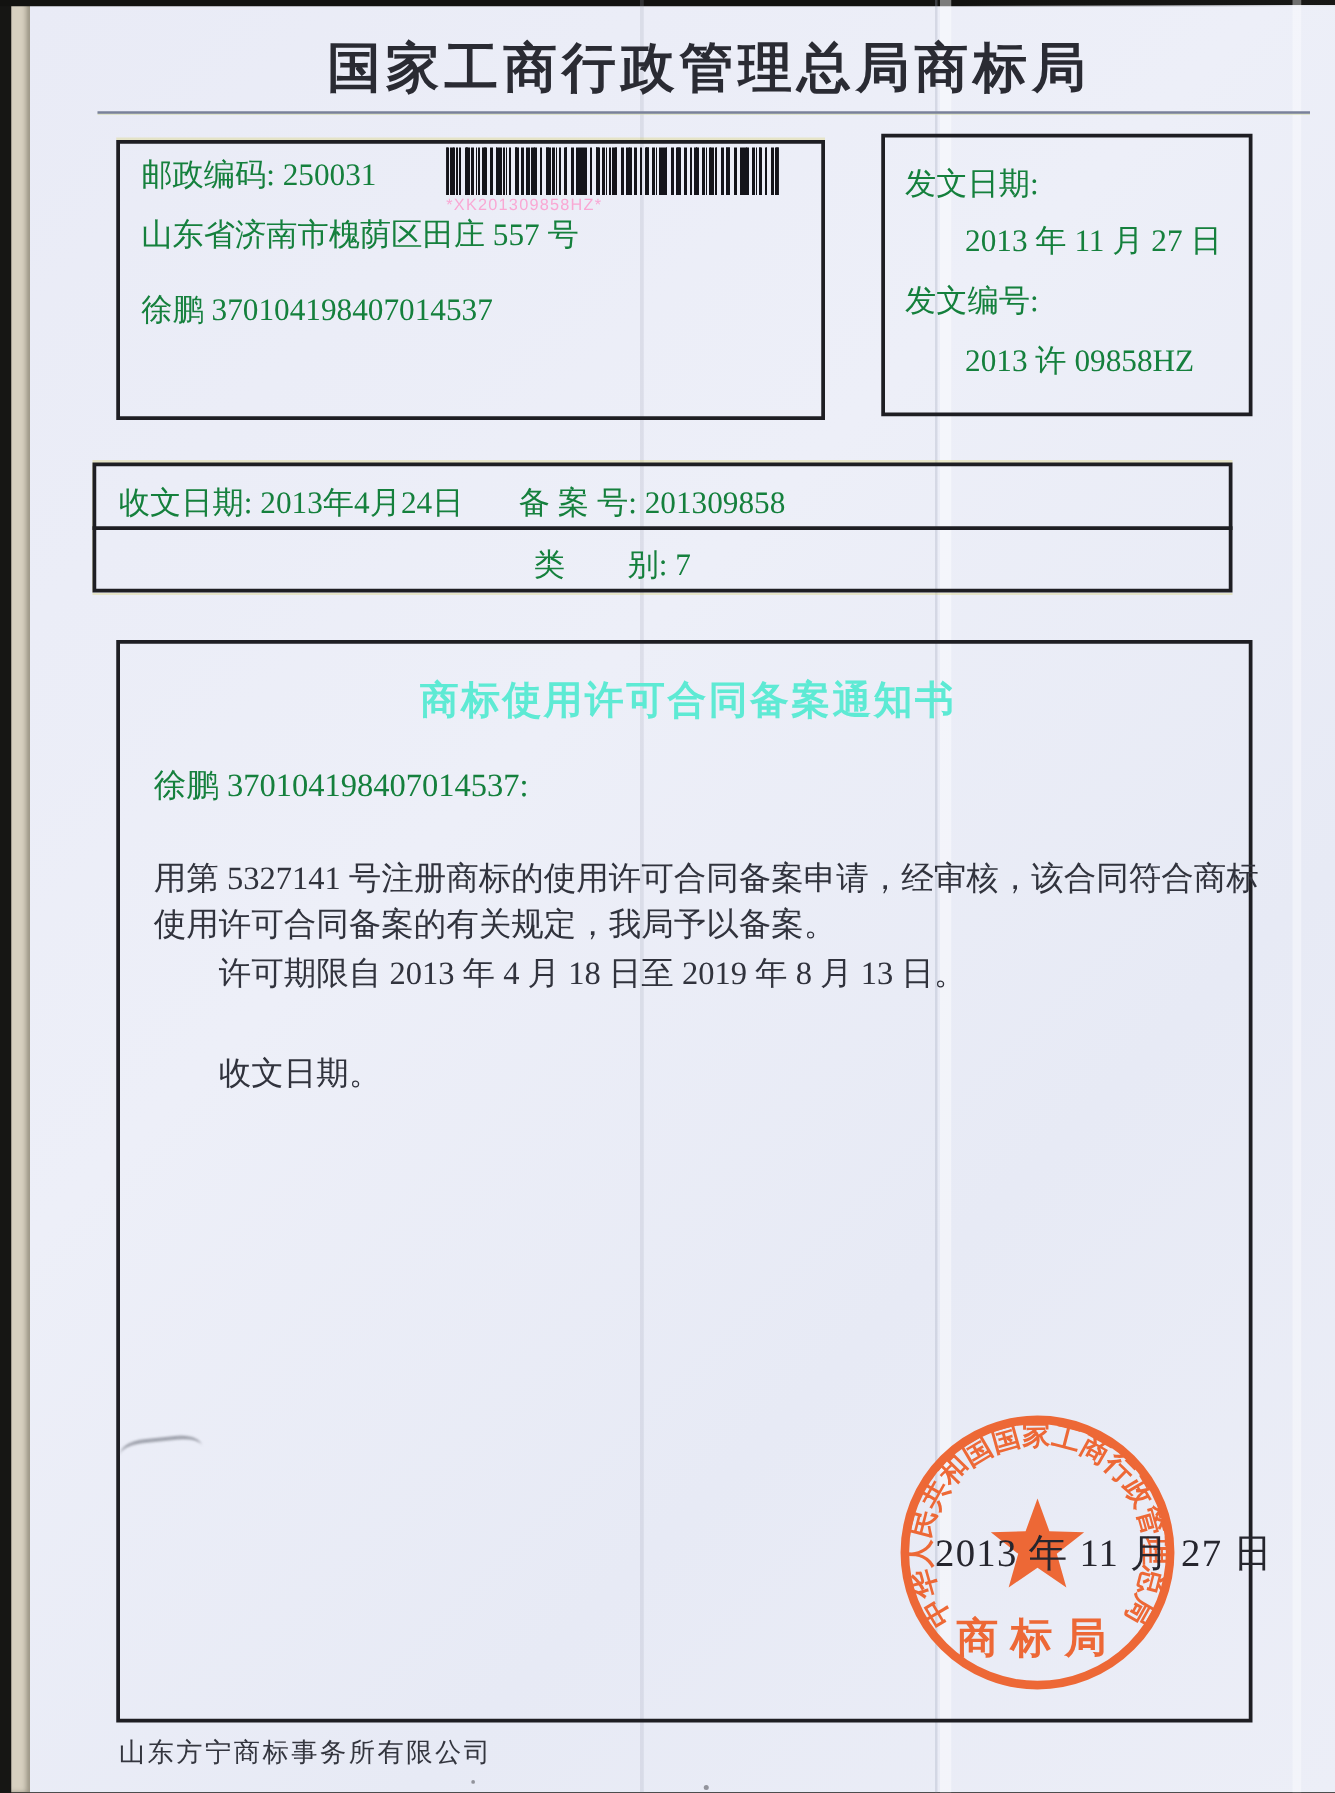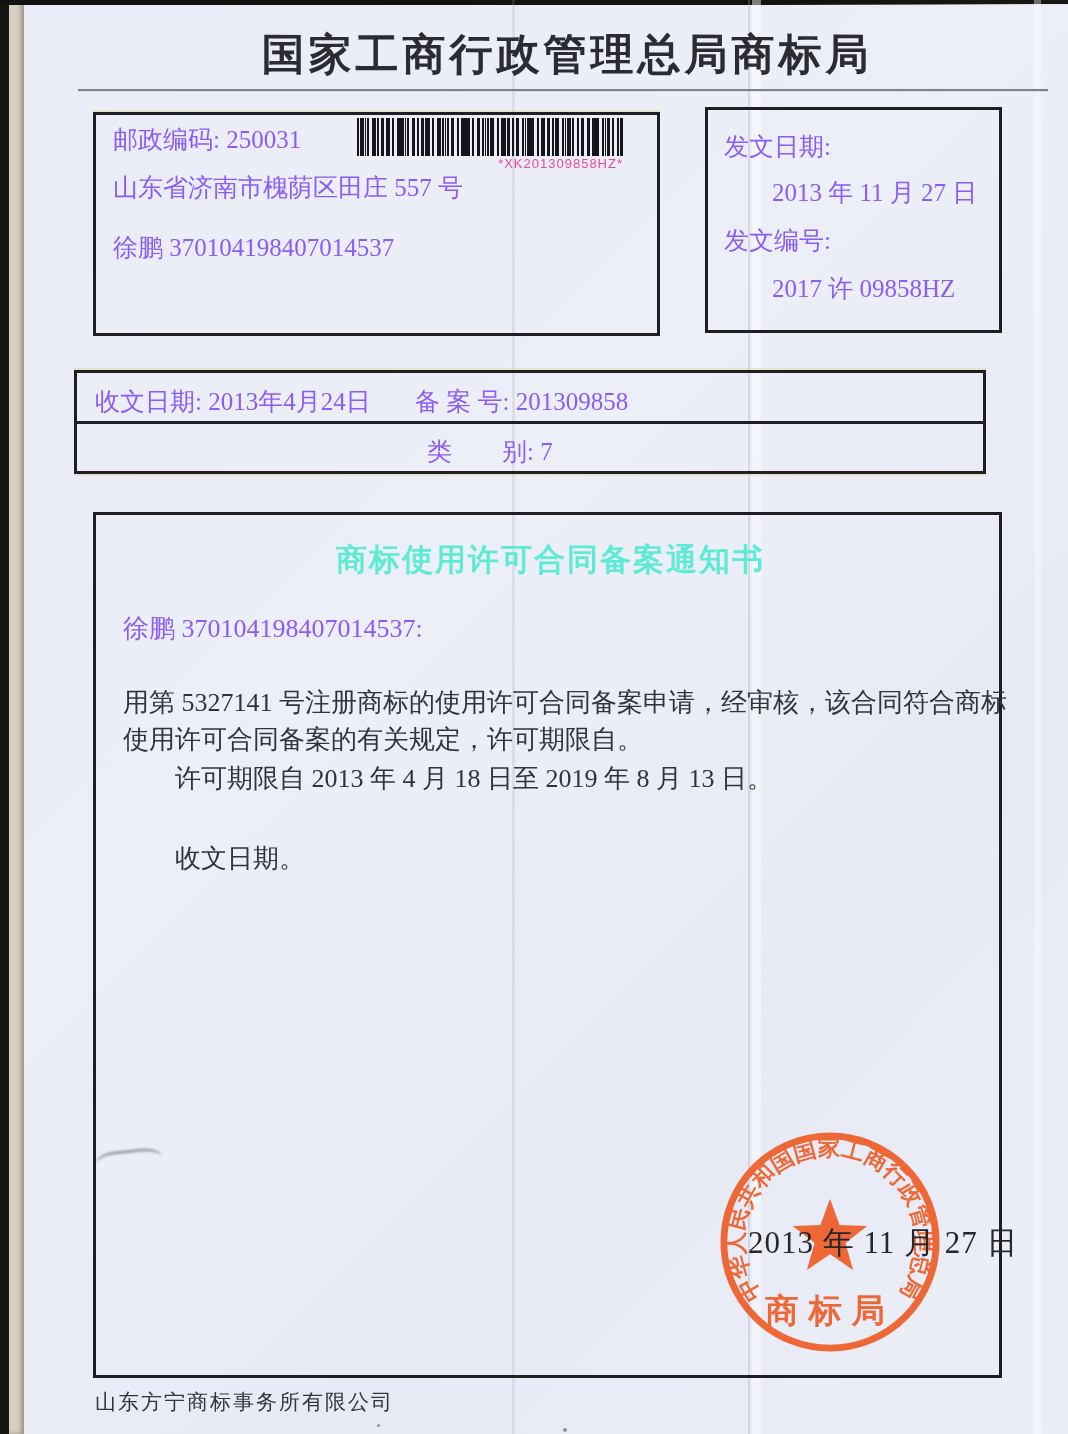--- a/index.html
+++ b/index.html
@@ -27,28 +27,28 @@
     text-align:center;font-size:43px;font-weight:bold;letter-spacing:4px;color:#2a2b33;}
   .title-rule{position:absolute;left:78px;top:89px;width:970px;height:2px;background:#79819a;
     box-shadow:0 1px 0 rgba(210,215,160,.5);}
 
   .box{position:absolute;border:3px solid #1e1e23;background:transparent;box-sizing:border-box;}
   .box.sender{left:93px;top:112px;width:567px;height:224px;box-shadow:0 -2px 0 rgba(215,205,90,.30);}
   .box.issue{left:705px;top:107px;width:297px;height:226px;}
   .box.table{left:74px;top:370px;width:912px;height:104px;box-shadow:0 -2px 0 rgba(215,205,90,.30),0 2px 0 rgba(215,205,90,.30);}
   .box.main{left:93px;top:512px;width:909px;height:866px;}
 
-  .txt{position:absolute;color:#8b5cf6;white-space:nowrap;}
+  .txt{position:absolute;color:#15803d;white-space:nowrap;}
   .sender .postal{left:17px;top:8px;font-size:25px;}
   .barcode{position:absolute;left:261px;top:3px;width:266px;height:38px;background:
     repeating-linear-gradient(90deg,#14141a 0 2px,transparent 2px 5px),
     repeating-linear-gradient(90deg,#14141a 0 1px,transparent 1px 8px),
     repeating-linear-gradient(90deg,transparent 0 3px,#14141a 3px 6px,transparent 6px 13px);}
-  .barcode-label{position:absolute;left:261px;top:41px;width:266px;text-align:right;
-    font-family:"Liberation Sans","DejaVu Sans",sans-serif;font-size:13px;letter-spacing:1px;color:#ec4899;}
+  .barcode-label{position:absolute;left:261px;top:41px;width:266px;text-align:left;
+    font-family:"Liberation Sans","DejaVu Sans",sans-serif;font-size:13px;letter-spacing:1px;color:#f9a8d4;}
   .sender .addr{left:17px;top:56px;font-size:25px;}
   .sender .recip{left:17px;top:116px;font-size:25px;}
 
   .issue .lbl1{left:16px;top:20px;font-size:25px;}
   .issue .val1{left:64px;top:66px;font-size:25px;}
   .issue .lbl2{left:16px;top:114px;font-size:25px;}
   .issue .val2{left:64px;top:162px;font-size:25px;}
 
   .table .row-divider{position:absolute;left:-3px;top:48px;width:912px;height:3px;background:#1e1e23;}
   .table .r1a{left:18px;top:12px;font-size:25px;}
@@ -96,35 +96,35 @@
   <div class="barcode"></div>
   <div class="barcode-label">*XK201309858HZ*</div>
   <div class="txt addr">山东省济南市槐荫区田庄 557 号</div>
   <div class="txt recip">徐鹏 370104198407014537</div>
 </div>
 
 <div class="box issue">
   <div class="txt lbl1">发文日期:</div>
   <div class="txt val1">2013 年 11 月 27 日</div>
   <div class="txt lbl2">发文编号:</div>
-  <div class="txt val2">2017 许 09858HZ</div>
+  <div class="txt val2">2013 许 09858HZ</div>
 </div>
 
 <div class="box table">
   <div class="row-divider"></div>
   <div class="txt r1a"><span>收文日期:</span> <span>2013年4月24日</span></div>
   <div class="txt r1b"><span>备 案 号:</span> <span>201309858</span></div>
   <div class="txt r2b"><span>类　　别:</span> <span>7</span></div>
 </div>
 
 <div class="box main">
   <div class="notice-title">商标使用许可合同备案通知书</div>
   <div class="txt salute">徐鹏 370104198407014537:</div>
   <div class="bl l2">用第 5327141 号注册商标的使用许可合同备案申请，经审核，该合同符合商标</div>
-  <div class="bl l3">使用许可合同备案的有关规定，许可期限自。</div>
+  <div class="bl l3">使用许可合同备案的有关规定，我局予以备案。</div>
   <div class="bl l4">许可期限自 2013 年 4 月 18 日至 2019 年 8 月 13 日。</div>
   <div class="bl l5">收文日期。</div>
 </div>
 
 <div class="pencil-mark"></div>
 
 <svg class="stamp" viewBox="0 0 230 230" aria-hidden="true">
   <defs>
     <path id="ringPath" d="M 45.7 169.2 A 88 88 0 1 1 184.3 169.2" fill="none"></path>
   </defs>

